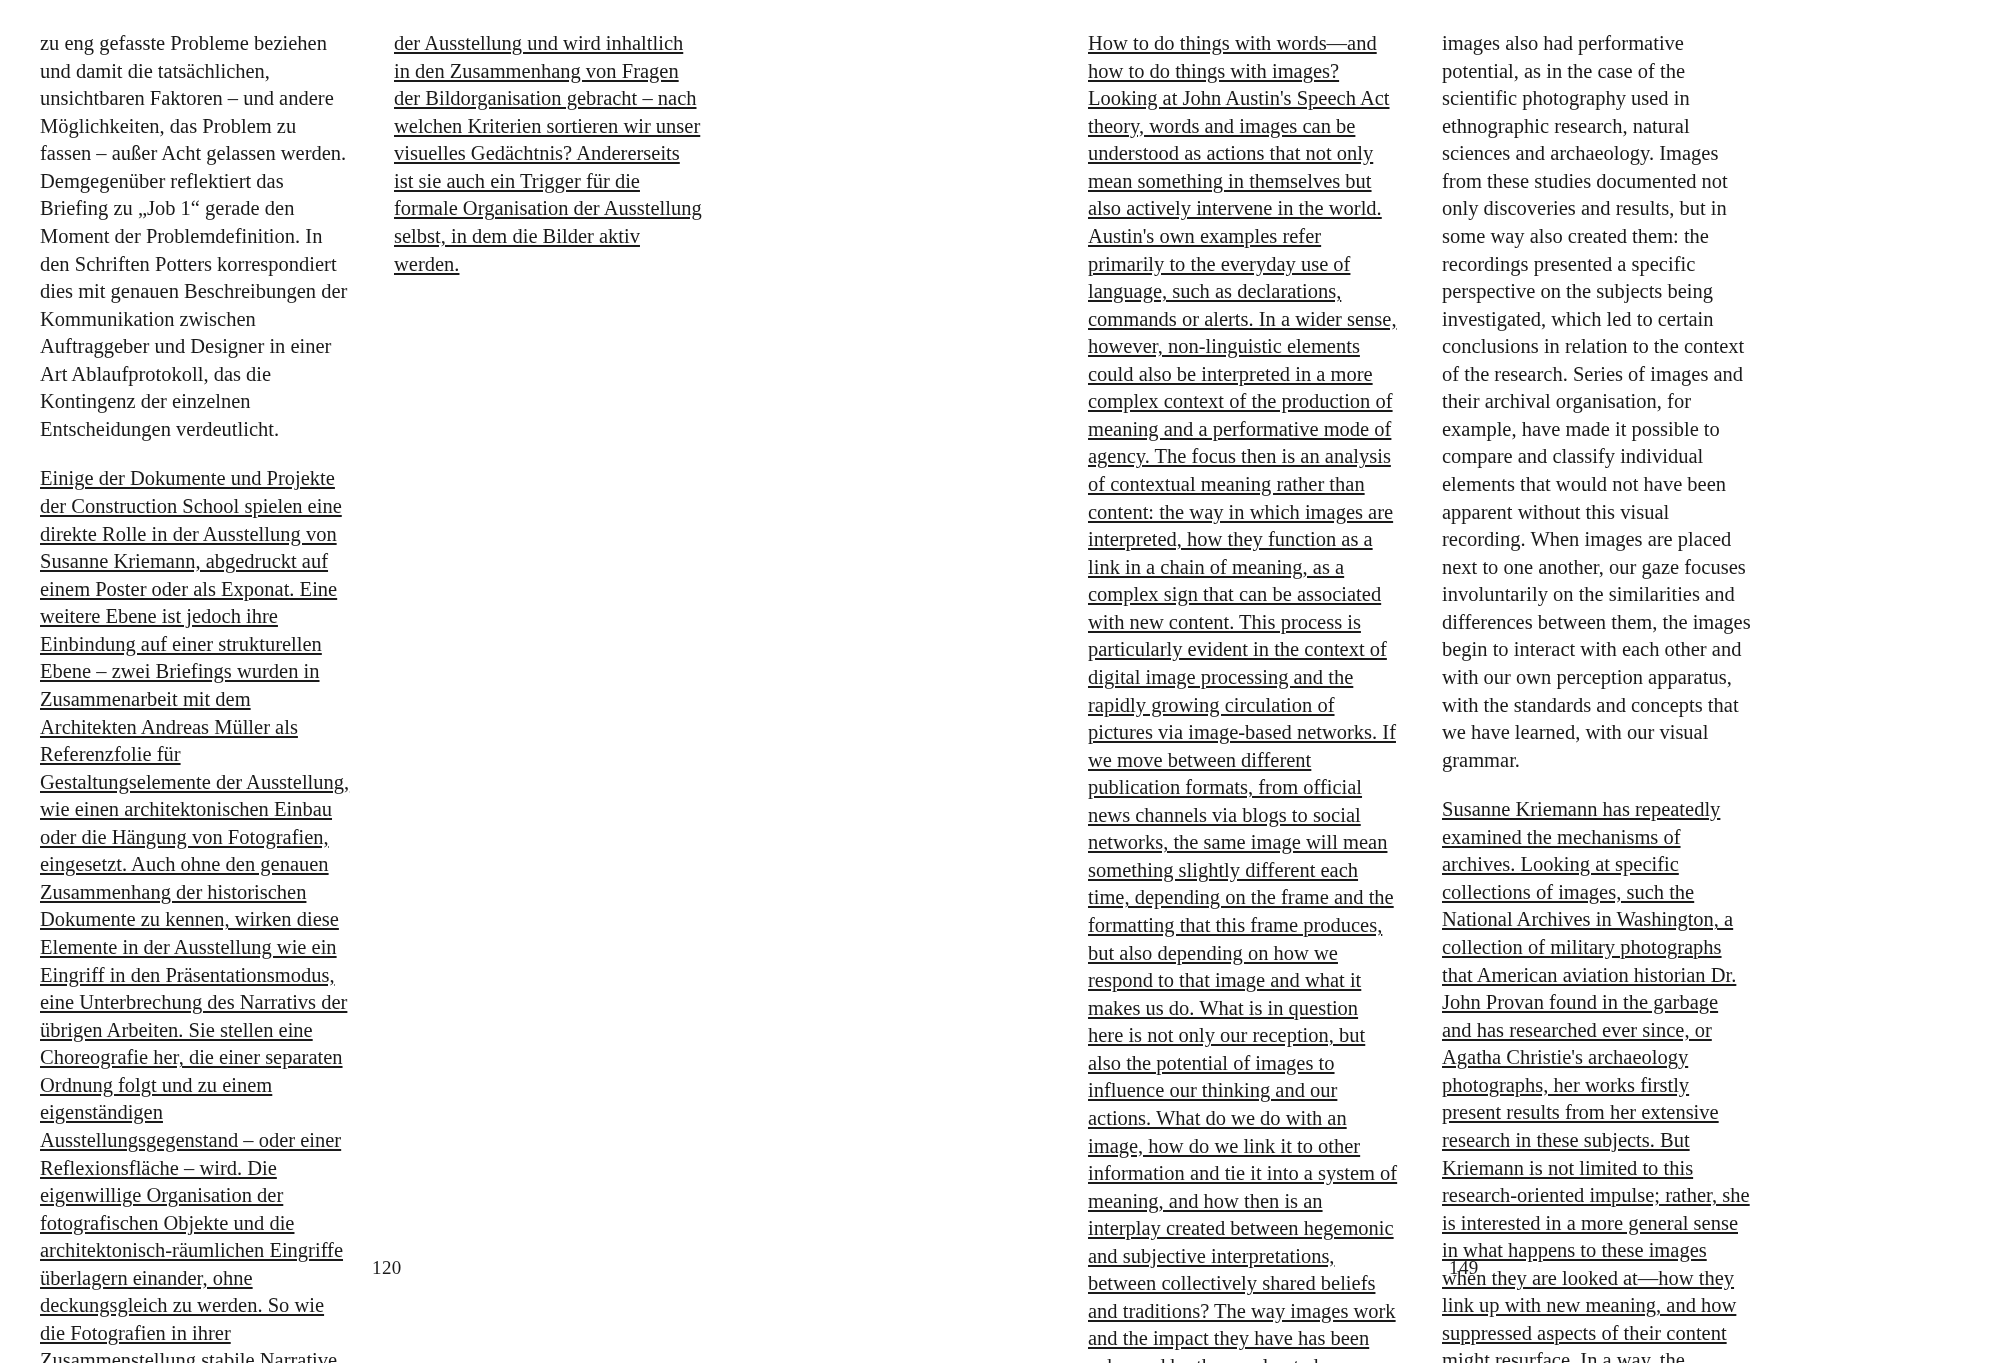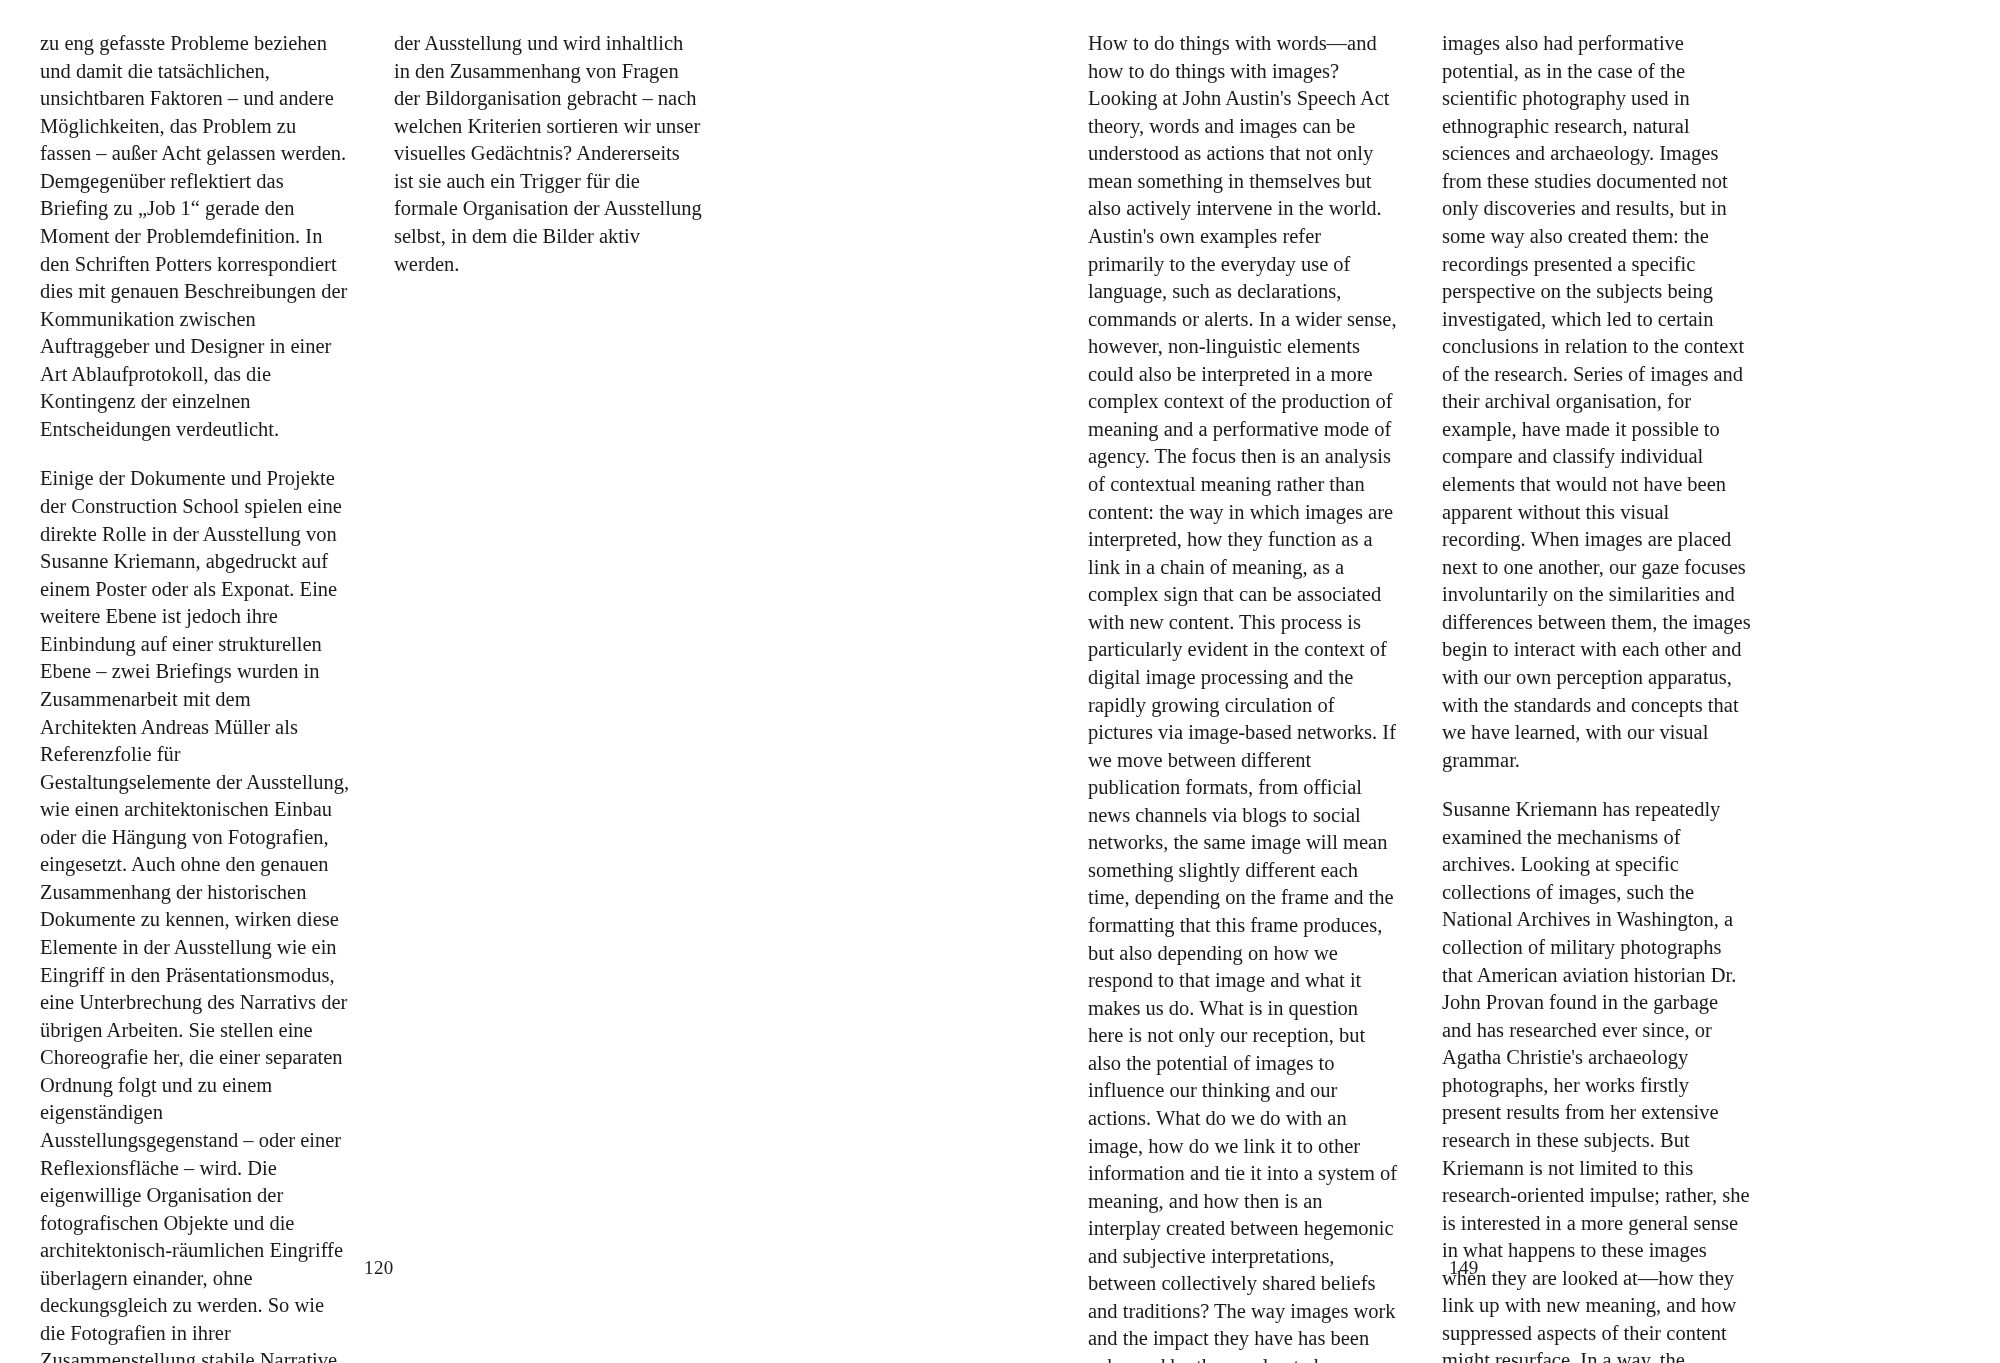--- a/index.html
+++ b/index.html
@@ -42,35 +42,36 @@
   }
   .col p {
     margin: 0 0 22px 0;
     font-size: 20.5px;
     line-height: 1.345;
     text-align: left;
     hyphens: manual;
   }
   .col p:last-child {
     margin-bottom: 0;
+    text-decoration: underline;
   }
   .page-left .columns {
     margin-left: 0;
   }
   .page-right .columns {
     margin-left: 48px;
   }
   .folio {
     position: absolute;
     bottom: 84px;
     font-size: 19px;
     letter-spacing: 0.4px;
   }
   .folio-left {
-    left: 364px;
+    left: 372px;
     text-align: center;
   }
   .folio-right {
     left: 449px;
   }
 </style>
 </head>
 <body>
 
 <div class="spread">

